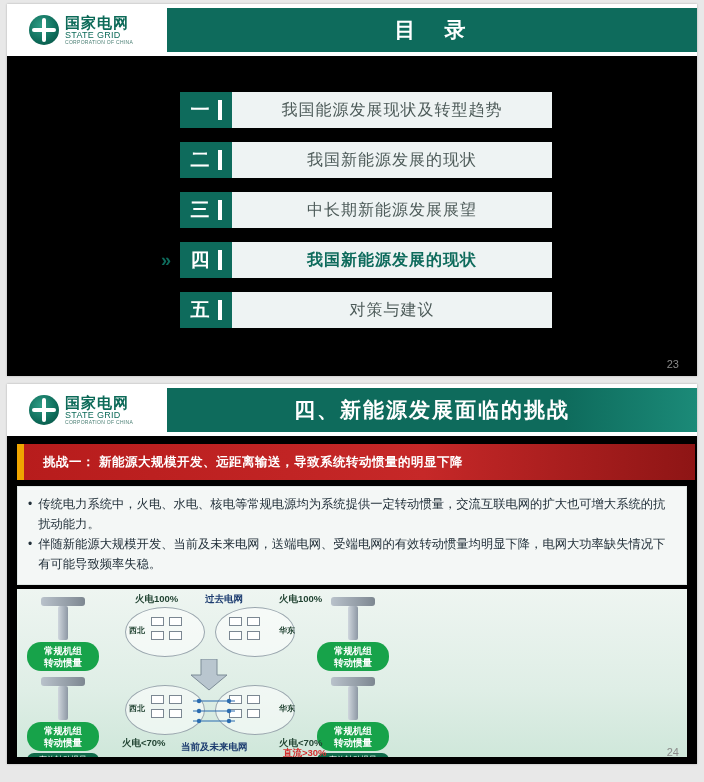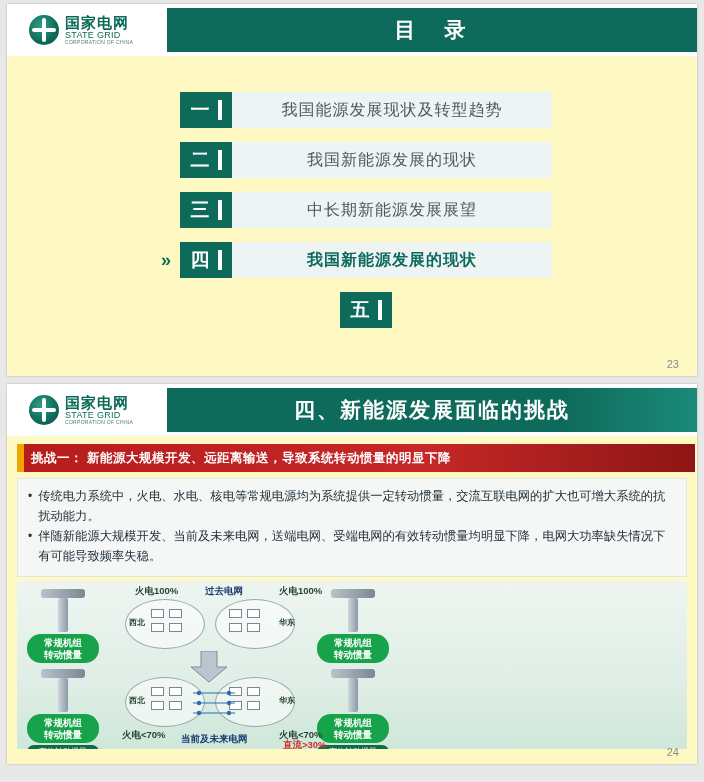--- a/index.html
+++ b/index.html
@@ -18,21 +18,21 @@
     display: flex;
     flex-direction: column;
     gap: 8px;
     padding-top: 4px;
     box-sizing: border-box;
   }
   .slide {
     position: relative;
     width: 690px;
     margin: 0 auto;
-    background: #fef9c3;
+    background: #000000;
     box-shadow: 0 0 2px rgba(0,0,0,0.25);
     box-sizing: border-box;
     overflow: hidden;
   }
   .slide-1 { height: 372px; }
   .slide-2 { height: 380px; }
 
   
   .hdr {
     position: relative;
@@ -170,25 +170,26 @@
     position: absolute;
     right: 18px;
     bottom: 6px;
     color: #8a8a8a;
     font-size: 11px;
   }
 
   
   .challenge-bar {
     margin: 8px 2px 0 10px;
-    height: 28px;
+    height: 36px;
     background: linear-gradient(to right, #b71c1c 0%, #c62828 60%, #8e1515 100%);
     display: flex;
     align-items: center;
     position: relative;
+    padding-left: 12px;
   }
   .challenge-bar::before {
     content: "";
     position: absolute;
     left: 0; top: 0; bottom: 0;
     width: 7px;
     background: #f0a500;
   }
   .challenge-text {
     color: #ffffff;
@@ -332,20 +333,21 @@
             <span class="bar"></span>
           </div>
         <div class="toc-label">我国新能源发展的现状</div>
       </div>
       <div class="toc-row">
         <div class="toc-marker"></div>
         <div class="toc-num">
             <span>五</span>
             <span class="bar"></span>
           </div>
+        <div class="toc-label">对策与建议</div>
       </div>
     </div>
 
     <div class="pagenum">23</div>
   </div>
 
   <div class="slide slide-2">
     <div class="hdr">
       <div class="hdr-band teal2"></div>
       <div class="logo">

